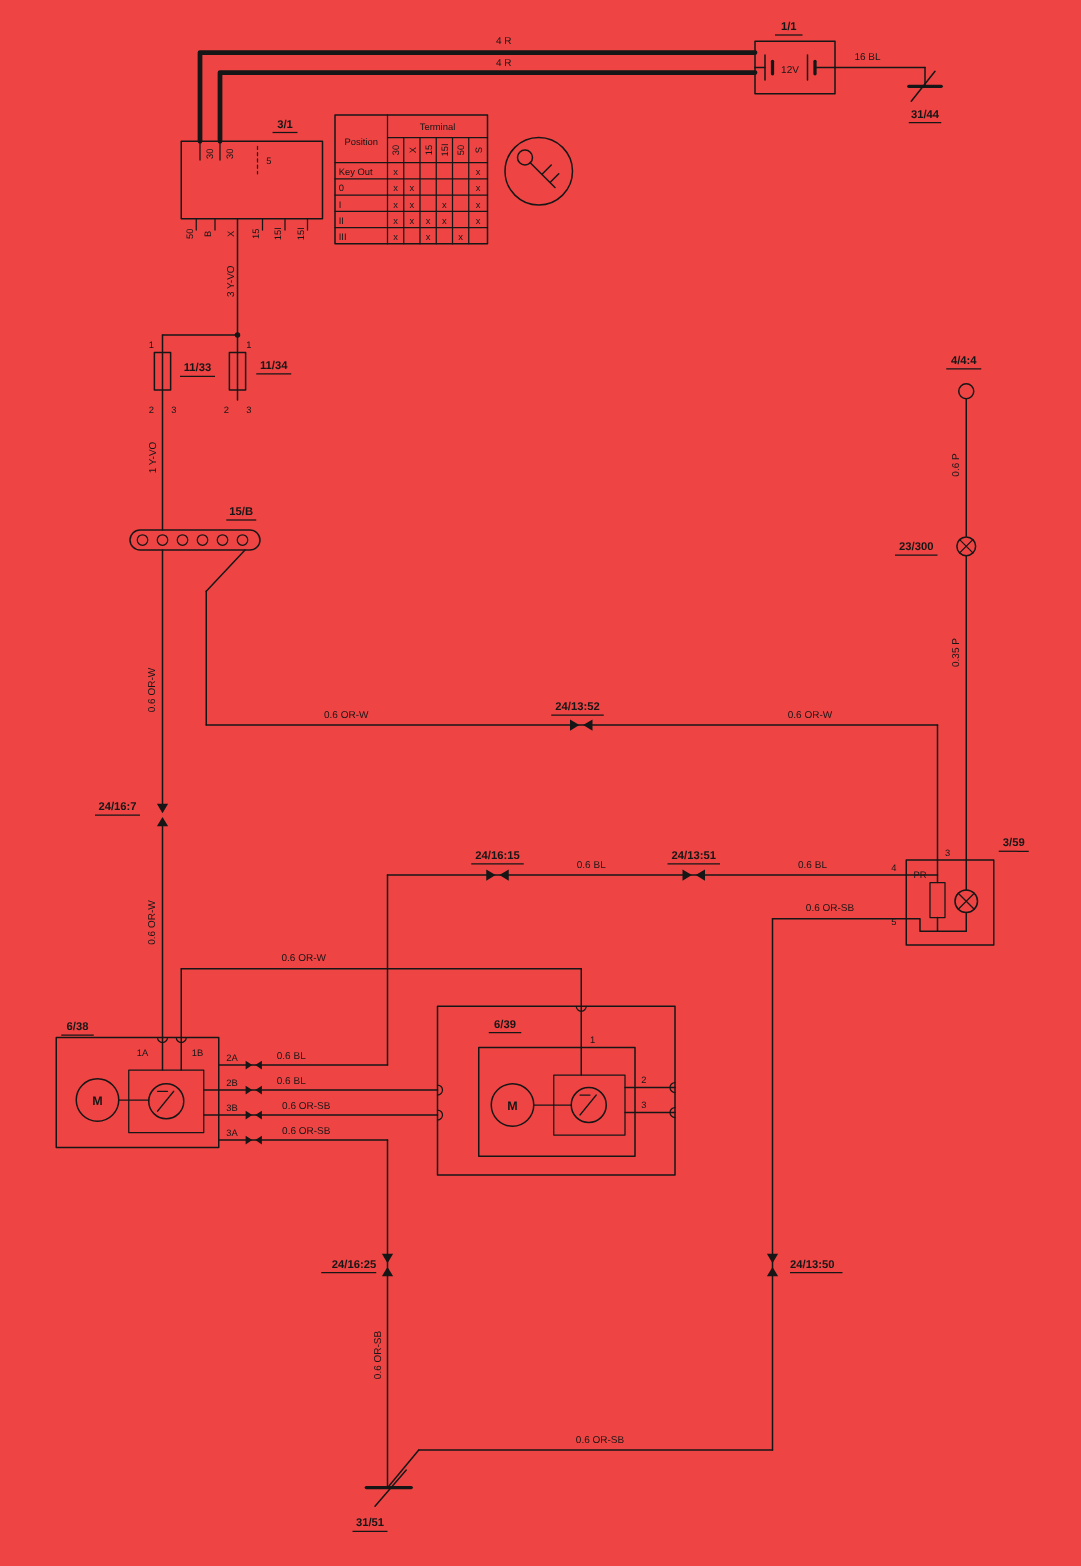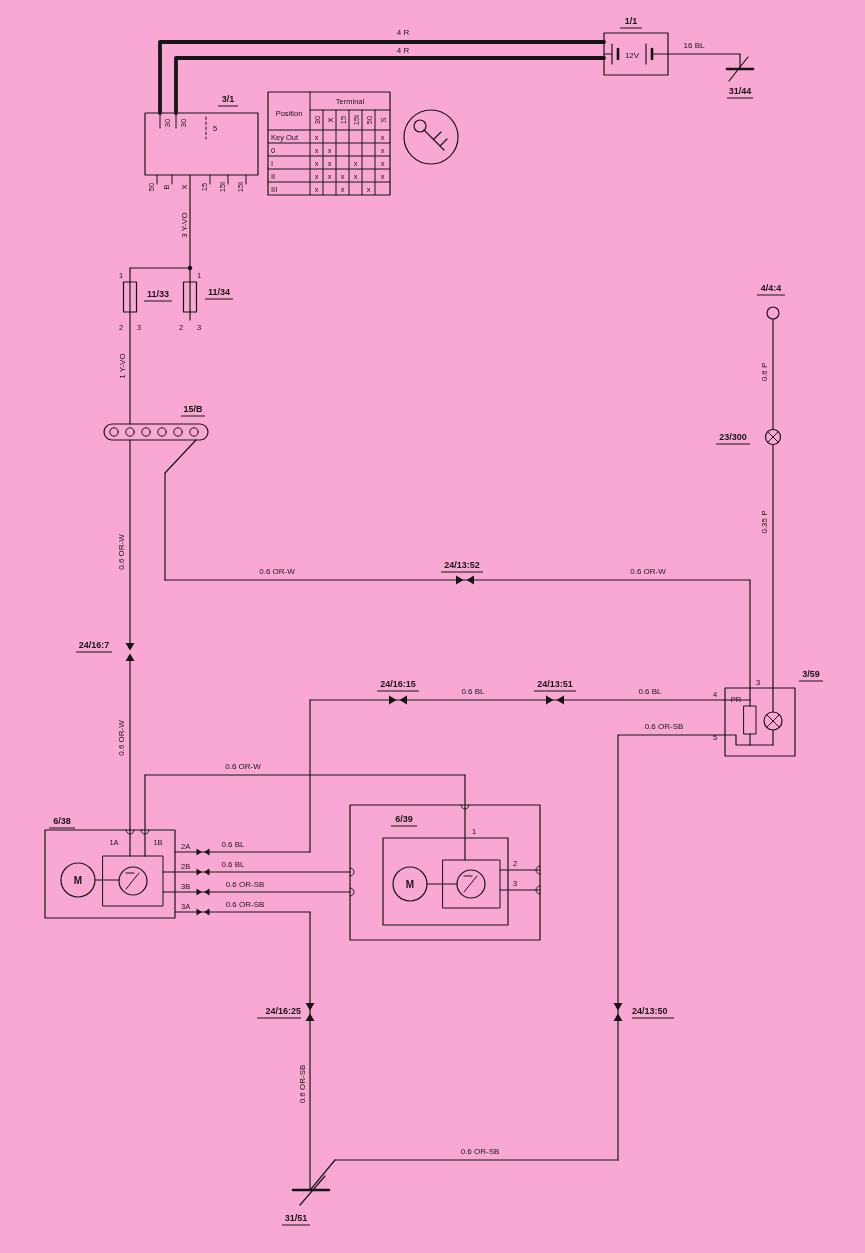--- a/index.html
+++ b/index.html
@@ -1,16 +1,16 @@
 <!DOCTYPE html>
 <html><head>
 <meta charset="utf-8">
 <style>
   html,body{margin:0;padding:0;background:#e8e8e6;}
-  .page{position:relative;width:865px;height:1253px;background:#f9a8d4;overflow:hidden;}
+  .page{position:relative;width:865px;height:1253px;background:#ef4444;overflow:hidden;}
   svg{position:absolute;left:0;top:0;}
   svg text{font-family:"Liberation Sans",sans-serif;fill:#161616;}
   .t{font-size:8px;font-weight:400;}
   .b{font-size:9px;font-weight:700;}
   .s{font-size:7.5px;font-weight:400;}
   .m{font-size:10px;font-weight:700;}
   .ln{stroke:#161616;stroke-width:1.2;fill:none;stroke-linecap:round;stroke-linejoin:round;}
   .thick{stroke-width:3.8;}
   .thin{stroke-width:1;}
   .bar{stroke-width:2.6;}

